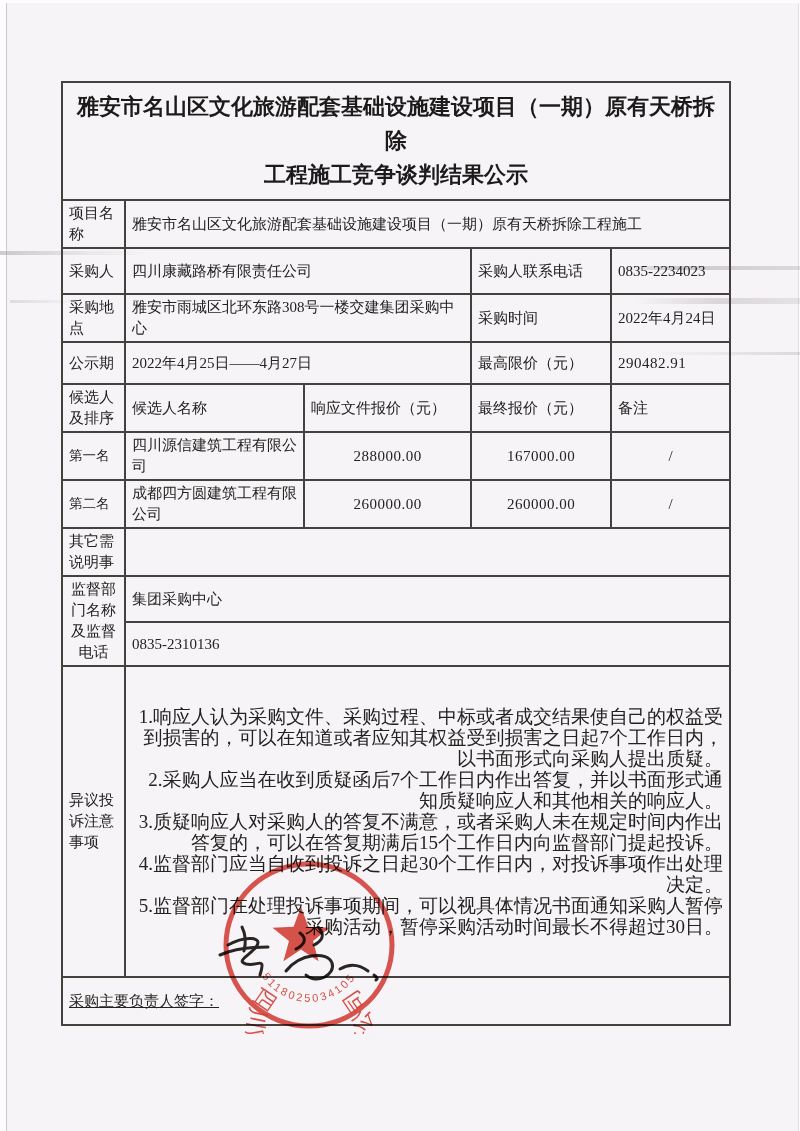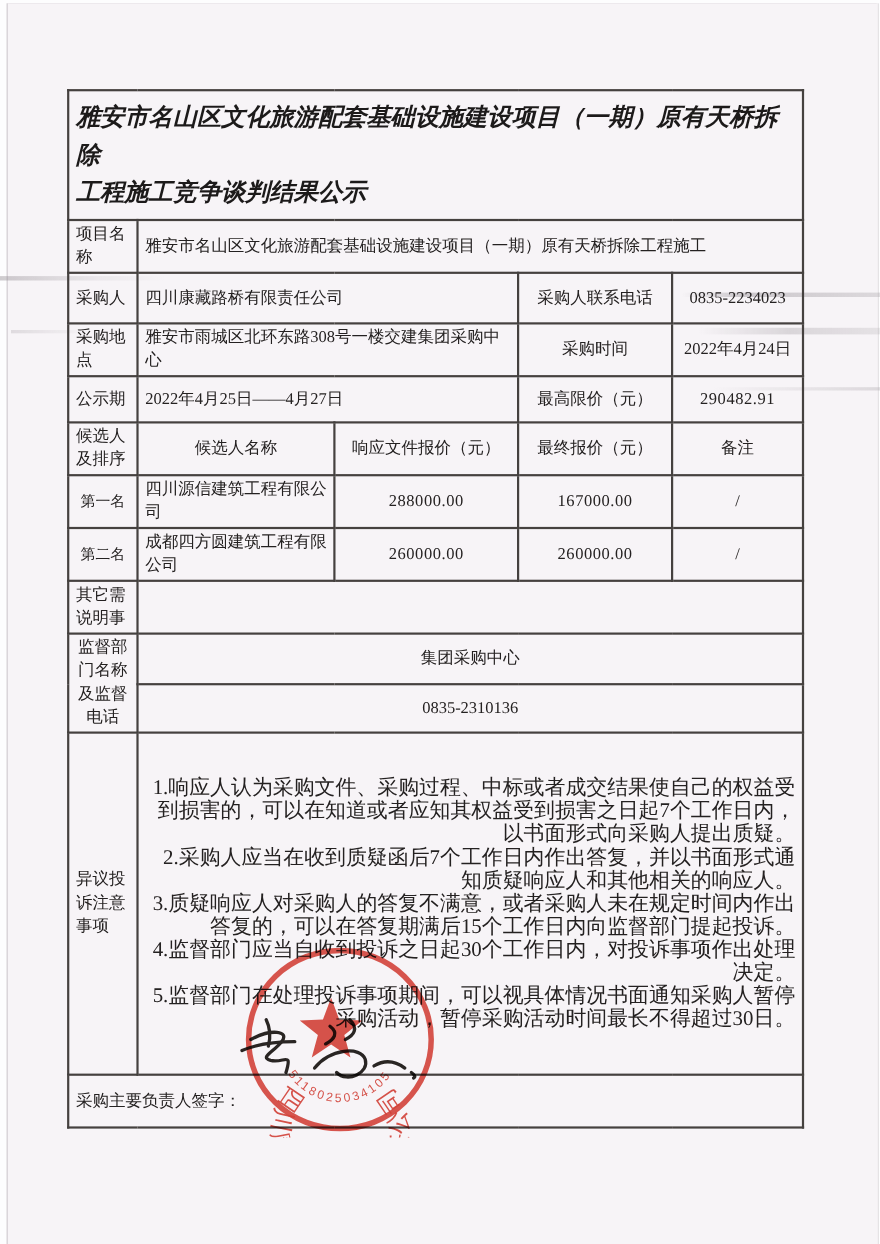--- a/index.html
+++ b/index.html
@@ -29,38 +29,38 @@
   }
   table.doc td{
     border:2px solid #45413f;
     padding:2px 6px;
     font-size:15px;line-height:1.4;
     vertical-align:middle;
     overflow:hidden;
   }
   col.c1{width:63px;}col.c2{width:179px;}col.c3{width:167px;}col.c4{width:140px;}col.c5{width:119px;}
 
-  td.titlecell{height:112px;text-align:left;vertical-align:middle;padding-bottom:14px;font-style:italic;}
+  td.titlecell{height:112px;text-align:center;vertical-align:middle;padding-bottom:14px;}
   .title-line{
     font-family:"Liberation Sans","DejaVu Sans",sans-serif;
     font-weight:bold;font-size:22px;line-height:1.55;color:#1c1a1a;
   }
   td.lab{padding:2px 4px;line-height:1.35;}
-  td.ctr{text-align:center;}
+  td.ctr{}
   td.val{text-align:left;}
   tr.r-std{height:46px;}
   tr.r-pub{height:42px;}
   tr.r-head{height:38px;}
   tr.r-cand1{height:39px;}
   tr.r-cand2{height:45px;padding-left:32px;}
   tr.r-other{height:33px;}
   tr.r-sup1{height:43px;}
   tr.r-sup2{height:41px;}
   tr.r-obj{height:311px;}
-  tr.r-sign{height:48px;}
+  tr.r-sign{height:48px;text-decoration:underline;}
   td.num{font-size:13px;text-align:center;letter-spacing:.5px;}
   td.company{font-size:12.5px;padding-left:13px;}
   td.slash{text-align:center;font-size:15px;}
   td.objcell{vertical-align:middle;padding:8px 10px 8px 8px;}
   .obj-text div{font-size:19px;line-height:21px;text-align:right;}
   td.signcell{vertical-align:middle;padding-left:8px;font-size:16px;}
   td.pricehead{font-size:15px;}
   .small91{font-size:13px;letter-spacing:.5px;}
 
   .sealwrap{position:absolute;left:220px;top:858px;width:178px;height:176px;mix-blend-mode:multiply;opacity:.92;}

